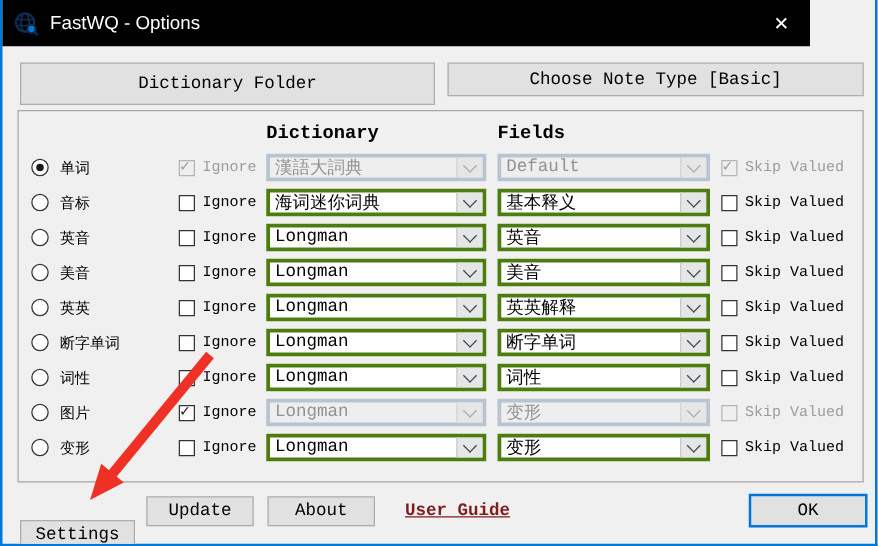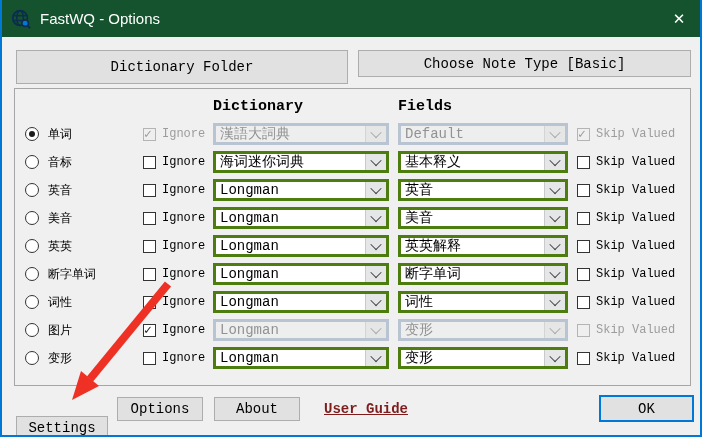--- a/index.html
+++ b/index.html
@@ -1,20 +1,20 @@
 <!DOCTYPE html>
 <html><head>
 <meta charset="utf-8">
 <style>
   html,body{margin:0;padding:0;}
   body{width:702px;height:437px;font-family:"Liberation Mono","DejaVu Sans Mono",monospace;}
   .window{position:relative;width:702px;height:437px;box-sizing:border-box;
     background:#f0f0f0;border:2px solid #0078d7;border-top:none;overflow:hidden;}
   
-  .titlebar{position:absolute;left:-2px;top:0;width:702px;height:37px;background:#14532d;
+  .titlebar{position:absolute;left:-2px;top:0;width:648px;height:37px;background:#000000;
     display:flex;align-items:center;font-family:"Liberation Sans","DejaVu Sans",sans-serif;}
   .title-icon{margin-left:10px;width:22px;height:22px;flex:0 0 auto;}
   .title-text{color:#ffffff;font-size:15px;margin-left:8px;flex:1;}
   .close-btn{width:46px;height:37px;display:flex;align-items:center;justify-content:center;
     color:#ffffff;font-size:15px;cursor:default;}
   
   .btn{position:absolute;box-sizing:border-box;background:#e1e1e1;border:1px solid #adadad;
     display:flex;align-items:center;justify-content:center;font-size:14px;color:#000;}
   #btn-dict-folder{left:14px;top:50px;width:332px;height:34px;}
   #btn-note-type{left:356px;top:50px;width:333px;height:27px;}
@@ -322,21 +322,21 @@
           </span>
           <span class="cell-skip">
             <span class="chk"></span>
             <span class="lbl">Skip Valued</span>
           </span>
         </div>
       </div>
   </div>
 
   <div class="btn small-btn" id="btn-settings">Settings</div>
-  <div class="btn small-btn" id="btn-update">Options</div>
+  <div class="btn small-btn" id="btn-update">Update</div>
   <div class="btn small-btn" id="btn-about">About</div>
   <span class="link">User Guide</span>
   <div class="btn small-btn" id="btn-ok">OK</div>
 
   <svg class="arrow-overlay" viewBox="0 0 702 437">
     <line x1="166" y1="284" x2="88" y2="379" stroke="#ee3124" stroke-width="8"></line>
     <polygon points="70,400 79,371 97,386" fill="#ee3124"></polygon>
   </svg>
 
 </div>

